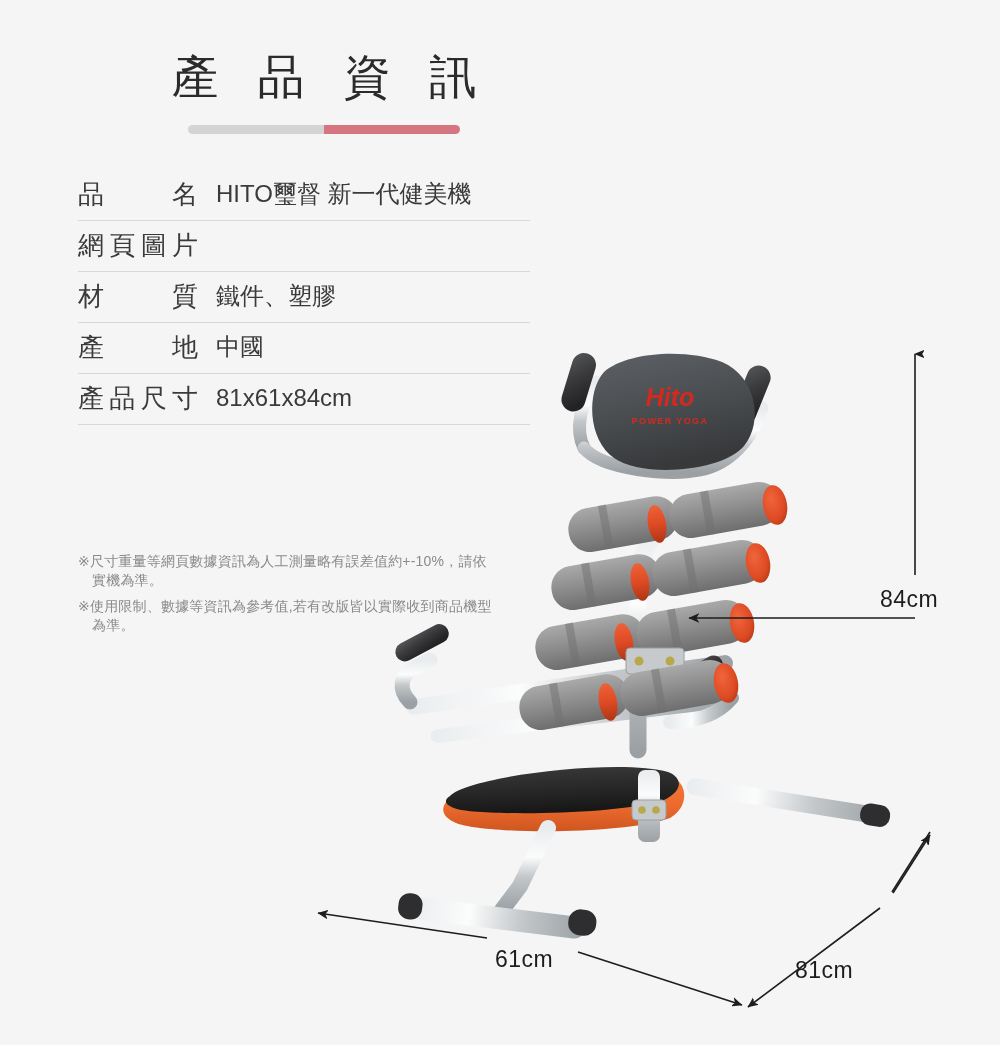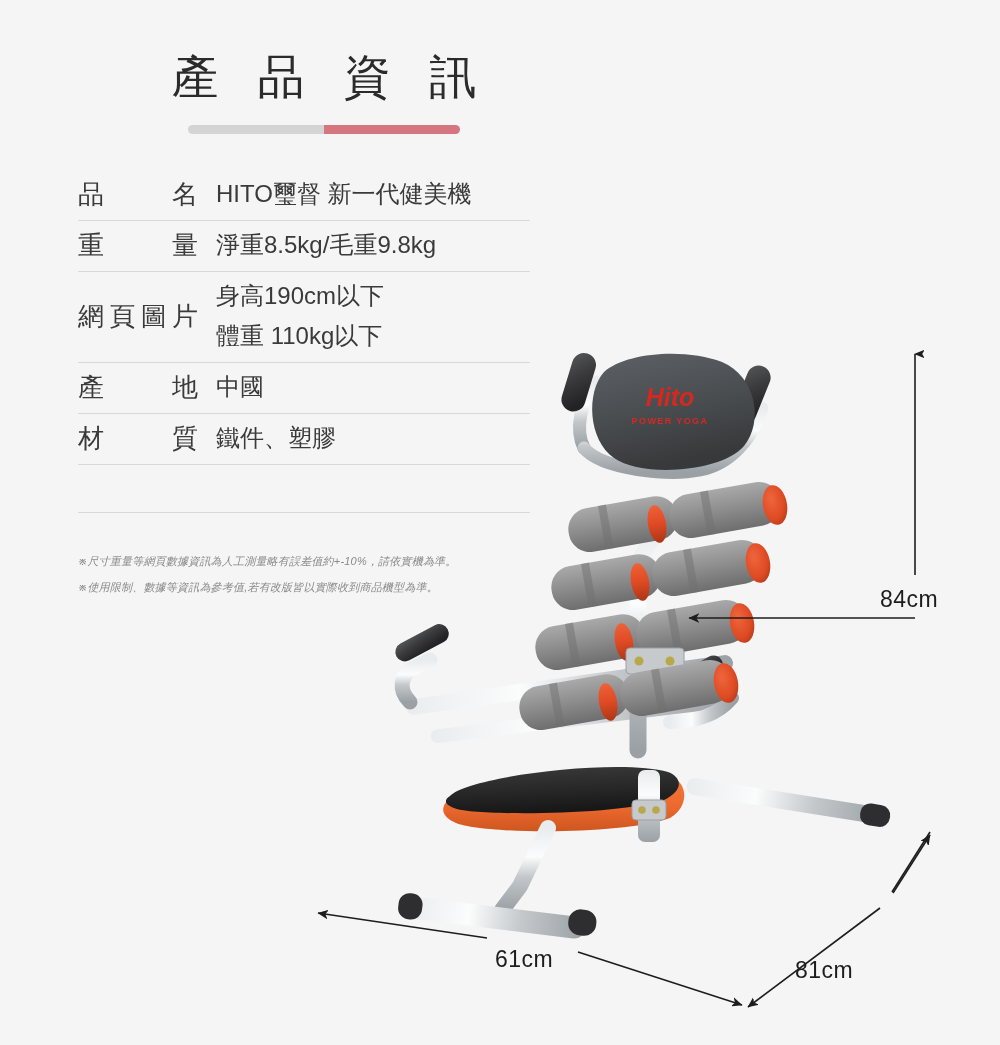--- a/index.html
+++ b/index.html
@@ -51,21 +51,21 @@
 
   
   .spec-table {
     position: absolute;
     left: 78px;
     top: 170px;
     width: 452px;
   }
   .spec-row {
     display: flex;
-    align-items: center;
+    align-items: flex-end;
     border-bottom: 1px solid #d8d8d8;
     padding: 4px 0 6px 0;
     min-height: 48px;
   }
   .spec-row:first-child { border-top: none; }
   .spec-label {
     width: 122px;
     flex: 0 0 122px;
     font-size: 26px;
     color: #3a3a3a;
@@ -85,28 +85,27 @@
   }
 
   
   .notes {
     position: absolute;
     left: 78px;
     top: 552px;
     width: 420px;
   }
   .note {
-    font-size: 11px;
+    font-size: 14px;
     line-height: 19px;
     color: #8a8a8a;
     margin-bottom: 7px;
     text-indent: -14px;
     padding-left: 14px;
     letter-spacing: 0.2px;
-    font-style: italic;
   }
 
   
   .product-figure {
     position: absolute;
     left: 370px;
     top: 330px;
     width: 560px;
     height: 620px;
   }
@@ -147,42 +146,38 @@
     </div>
   </div>
 
   <div class="spec-table">
 
     <div class="spec-row">
       <div class="spec-label">品名</div>
       <div class="spec-value">HITO璽督 新一代健美機</div>
     </div>
 
-    <div class="spec-row">
-      <div class="spec-label">重量</div>
-      <div class="spec-value">淨重8.5kg/毛重9.8kg</div>
-    </div>
 
     <div class="spec-row">
       <div class="spec-label">網頁圖片</div>
-      <div class="spec-value">身高190cm以下
-體重 110kg以下</div>
+    </div>
+
+    <div class="spec-row">
+      <div class="spec-label">材質</div>
+      <div class="spec-value">鐵件、塑膠</div>
     </div>
 
     <div class="spec-row">
       <div class="spec-label">產地</div>
       <div class="spec-value">中國</div>
     </div>
 
     <div class="spec-row">
-      <div class="spec-label">材質</div>
-      <div class="spec-value">鐵件、塑膠</div>
-    </div>
-
-    <div class="spec-row">
+      <div class="spec-label">產品尺寸</div>
+      <div class="spec-value">81x61x84cm</div>
     </div>
 
   </div>
 
   <div class="notes">
     <div class="note">※尺寸重量等網頁數據資訊為人工測量略有誤差值約+-10%，請依實機為準。</div>
     <div class="note">※使用限制、數據等資訊為參考值,若有改版皆以實際收到商品機型為準。</div>
   </div>
 
   <div class="product-figure">

